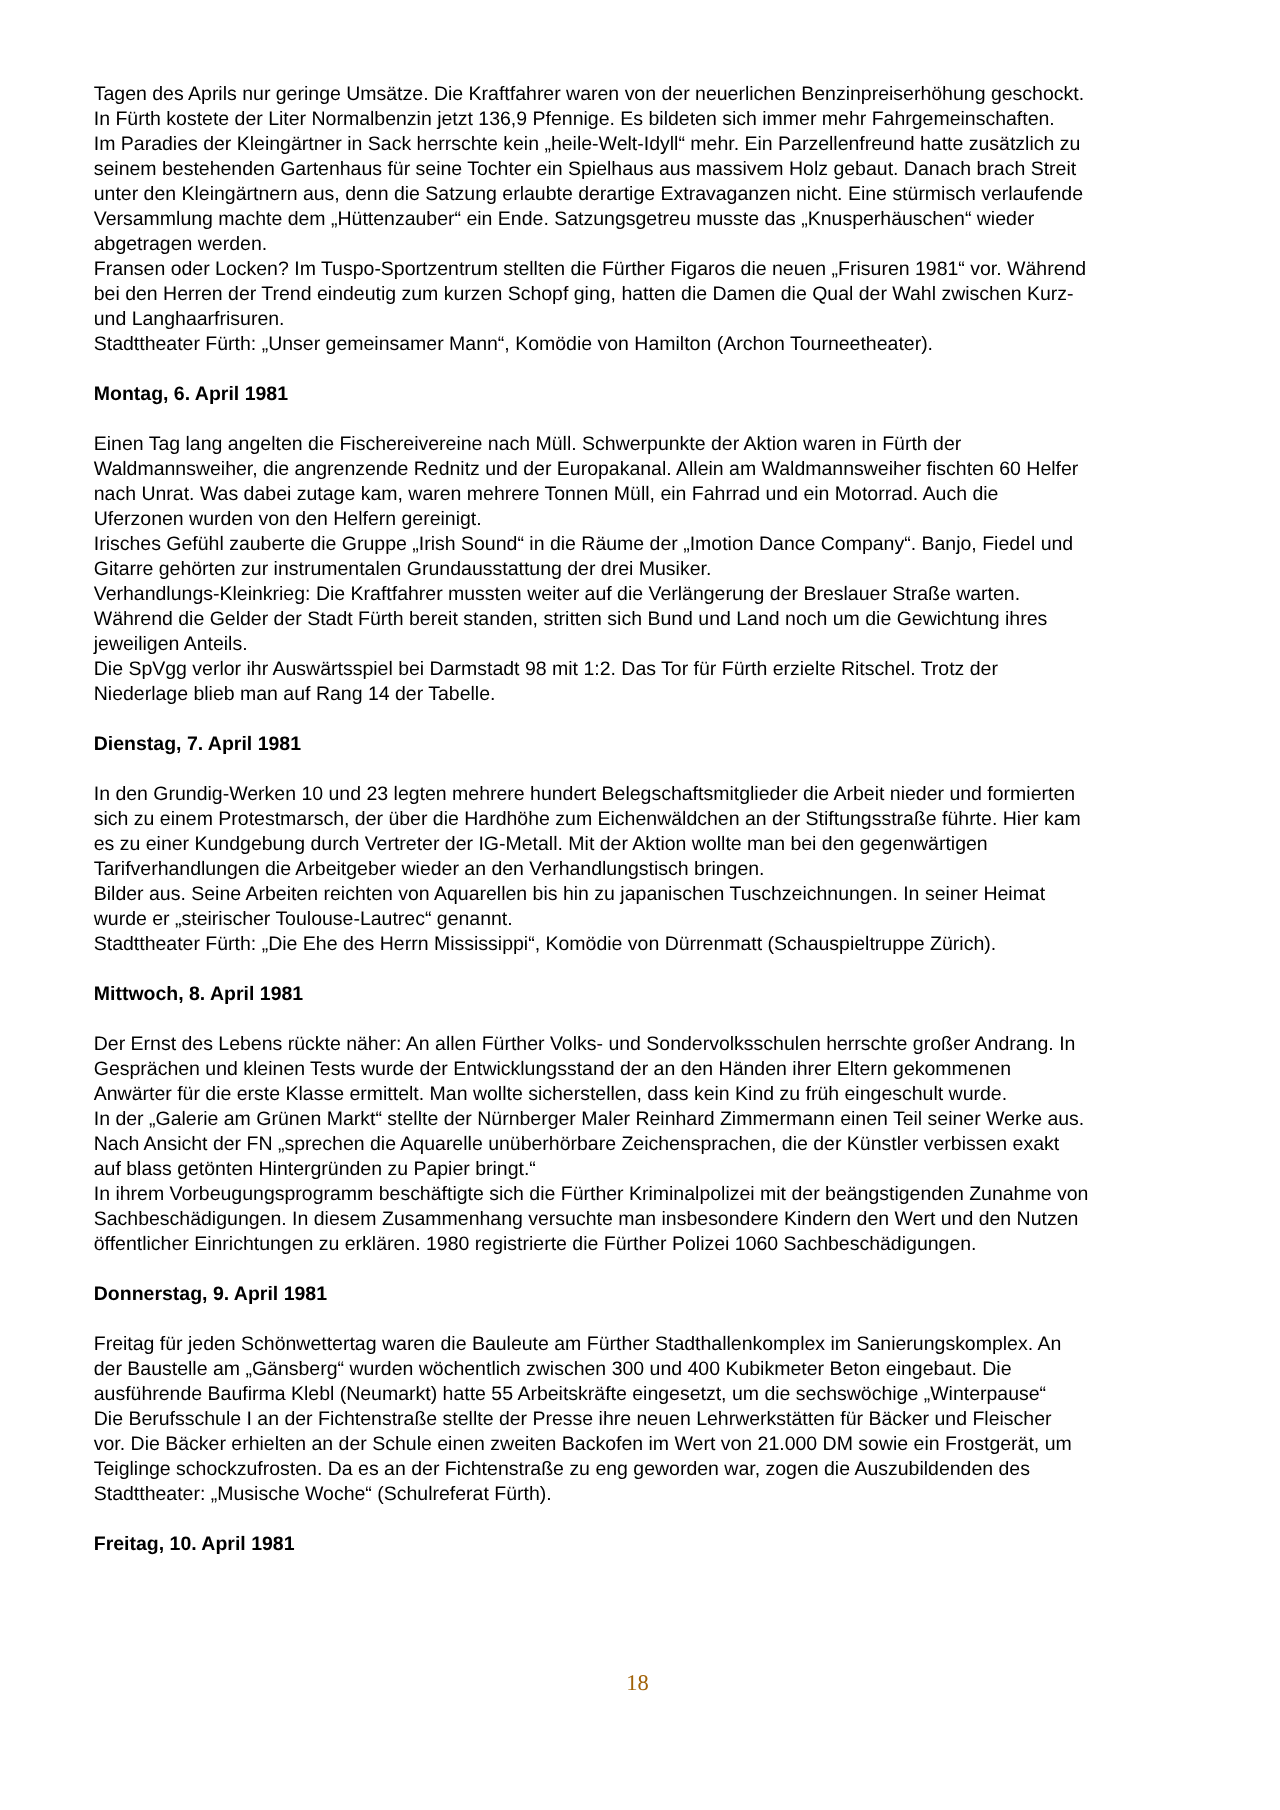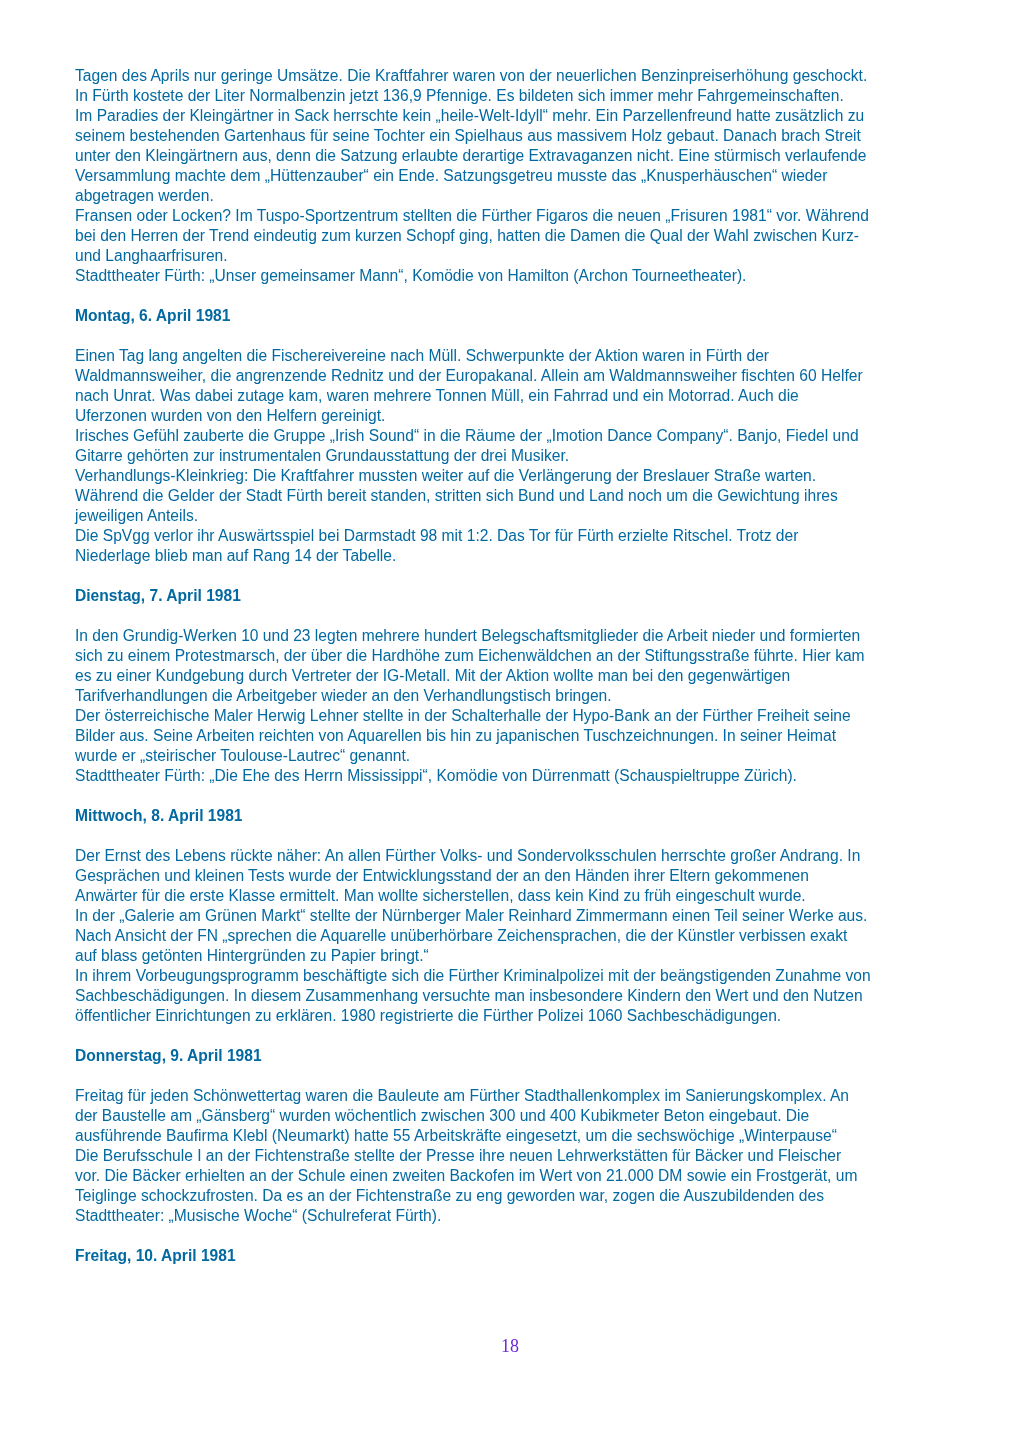--- a/index.html
+++ b/index.html
@@ -23,21 +23,21 @@
     background: #ffffff;
   }
   .doc-body {
     position: absolute;
     left: 75px;
     top: 66px;
     width: 892px;
     font-family: "Liberation Sans", sans-serif;
     font-size: 15.6px;
     line-height: 20px;
-    color: #0369a1;
+    color: #000000;
     letter-spacing: 0px;
   }
   .paragraph {
     margin: 0;
   }
   .line {
     white-space: nowrap;
     height: 20px;
   }
   .heading {
@@ -47,21 +47,21 @@
     margin: 20px 0 20px 0;
   }
   .page-number {
     position: absolute;
     left: 0;
     top: 1336px;
     width: 1020px;
     text-align: center;
     font-family: "Liberation Serif", serif;
     font-size: 18px;
-    color: #6d28d9;
+    color: #a16207;
   }
 </style>
 </head>
 <body>
 
 <div class="page">
   <div class="doc-body">
       <div class="paragraph">
         <div class="line">Tagen des Aprils nur geringe Umsätze. Die Kraftfahrer waren von der neuerlichen Benzinpreiserhöhung geschockt.</div>
         <div class="line">In Fürth kostete der Liter Normalbenzin jetzt 136,9 Pfennige. Es bildeten sich immer mehr Fahrgemeinschaften.</div>
@@ -88,21 +88,20 @@
         <div class="line">jeweiligen Anteils.</div>
         <div class="line">Die SpVgg verlor ihr Auswärtsspiel bei Darmstadt 98 mit 1:2. Das Tor für Fürth erzielte Ritschel. Trotz der</div>
         <div class="line">Niederlage blieb man auf Rang 14 der Tabelle.</div>
       </div>
       <div class="heading">Dienstag, 7. April 1981</div>
       <div class="paragraph">
         <div class="line">In den Grundig-Werken 10 und 23 legten mehrere hundert Belegschaftsmitglieder die Arbeit nieder und formierten</div>
         <div class="line">sich zu einem Protestmarsch, der über die Hardhöhe zum Eichenwäldchen an der Stiftungsstraße führte. Hier kam</div>
         <div class="line">es zu einer Kundgebung durch Vertreter der IG-Metall. Mit der Aktion wollte man bei den gegenwärtigen</div>
         <div class="line">Tarifverhandlungen die Arbeitgeber wieder an den Verhandlungstisch bringen.</div>
-        <div class="line">Der österreichische Maler Herwig Lehner stellte in der Schalterhalle der Hypo-Bank an der Fürther Freiheit seine</div>
         <div class="line">Bilder aus. Seine Arbeiten reichten von Aquarellen bis hin zu japanischen Tuschzeichnungen. In seiner Heimat</div>
         <div class="line">wurde er „steirischer Toulouse-Lautrec“ genannt.</div>
         <div class="line">Stadttheater Fürth: „Die Ehe des Herrn Mississippi“, Komödie von Dürrenmatt (Schauspieltruppe Zürich).</div>
       </div>
       <div class="heading">Mittwoch, 8. April 1981</div>
       <div class="paragraph">
         <div class="line">Der Ernst des Lebens rückte näher: An allen Fürther Volks- und Sondervolksschulen herrschte großer Andrang. In</div>
         <div class="line">Gesprächen und kleinen Tests wurde der Entwicklungsstand der an den Händen ihrer Eltern gekommenen</div>
         <div class="line">Anwärter für die erste Klasse ermittelt. Man wollte sicherstellen, dass kein Kind zu früh eingeschult wurde.</div>
         <div class="line">In der „Galerie am Grünen Markt“ stellte der Nürnberger Maler Reinhard Zimmermann einen Teil seiner Werke aus.</div>

